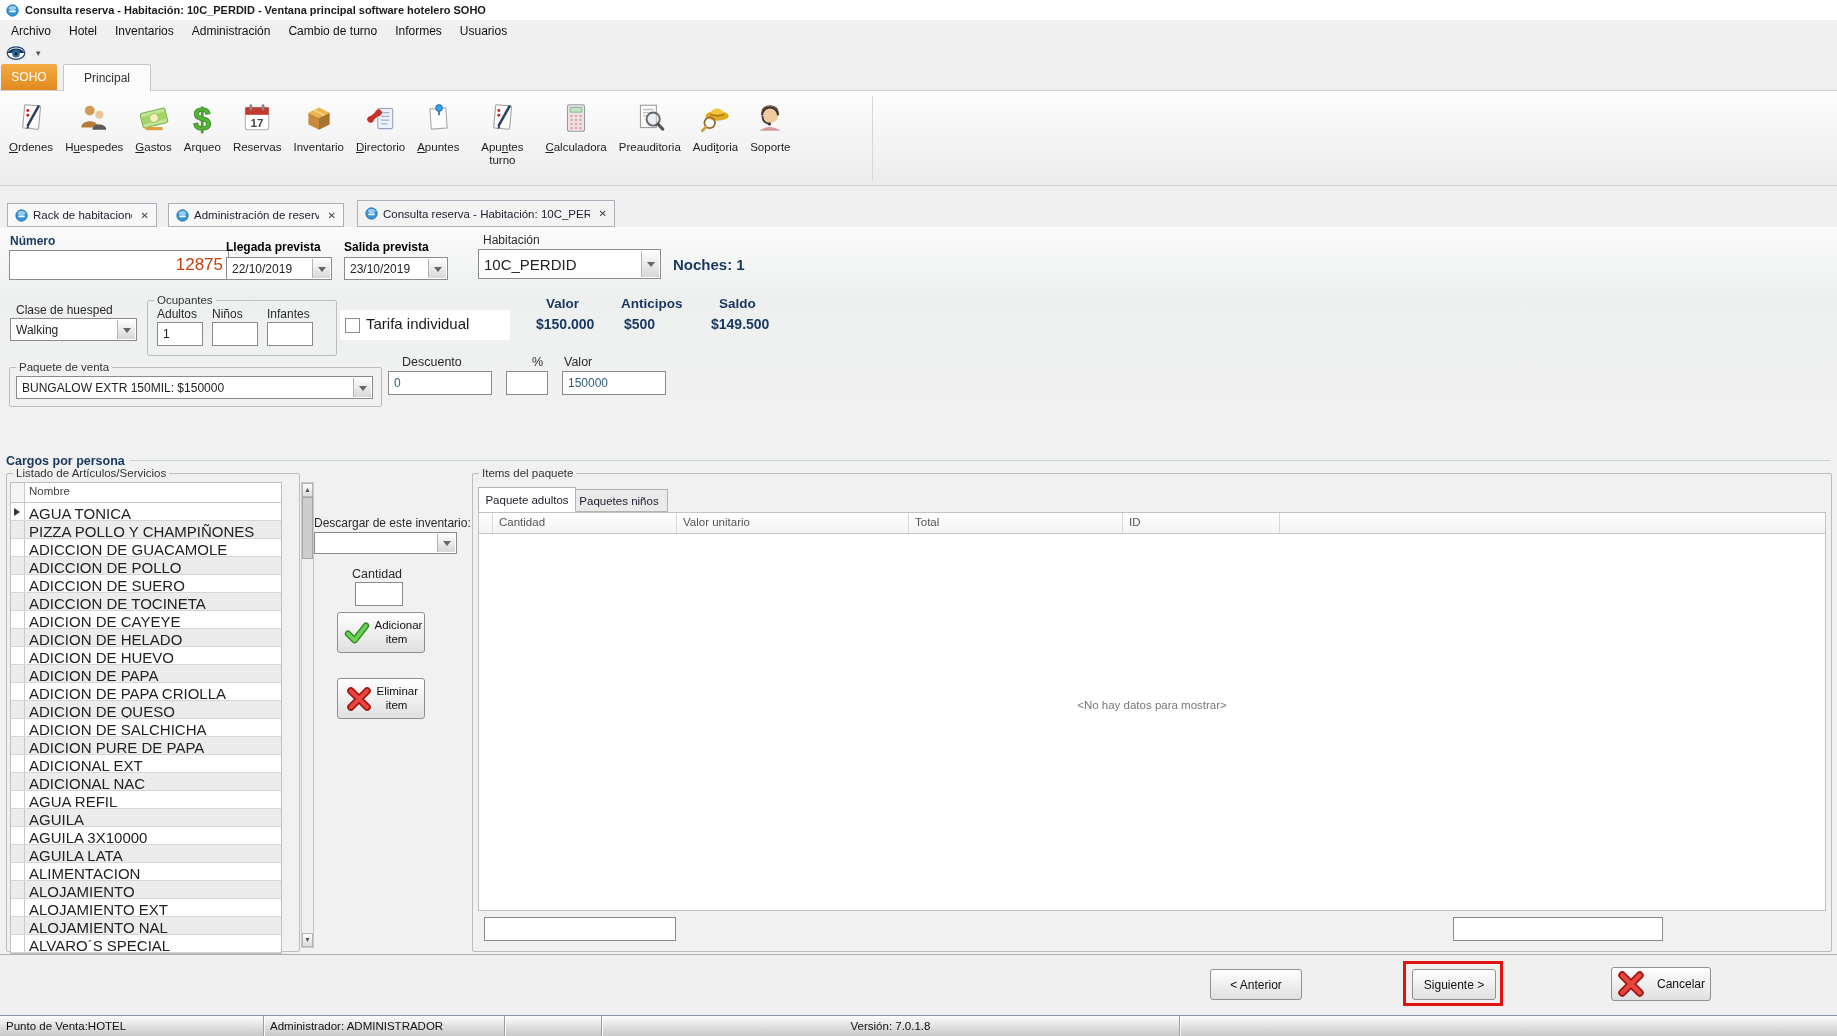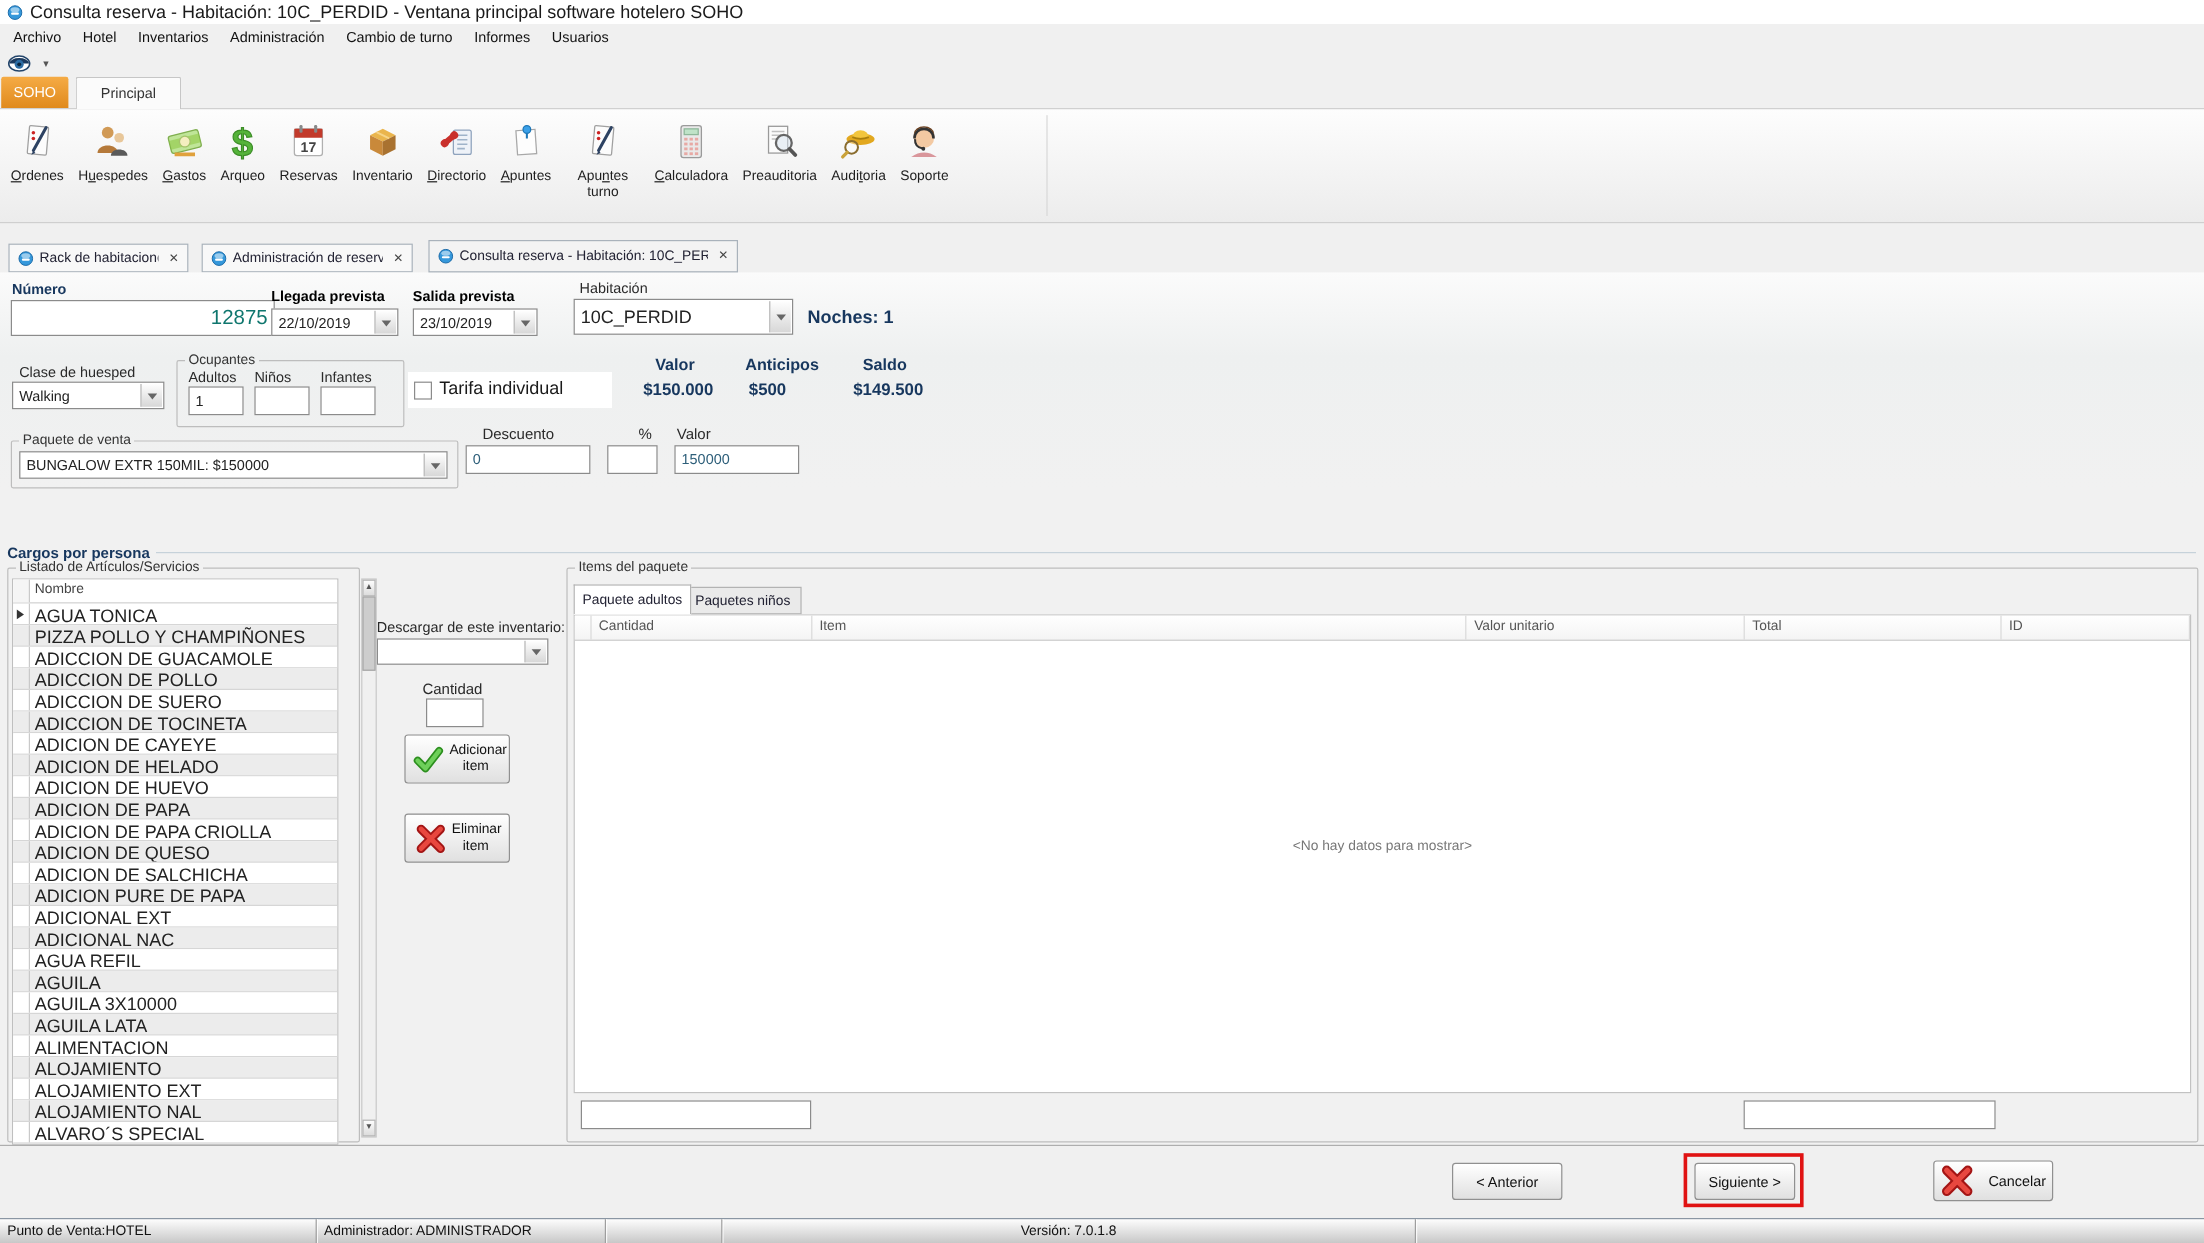--- a/index.html
+++ b/index.html
@@ -3,21 +3,21 @@
 <meta charset="utf-8">
 <style>
   html,body{margin:0;padding:0;}
   body{font-family:"Liberation Sans","DejaVu Sans",sans-serif;background:#dcdcdc;}
   #root{position:relative;width:1837px;height:1036px;background:#f0f0f0;overflow:hidden;font-size:12px;color:#222;}
   .abs{position:absolute;}
   svg{display:block;}
 
   
   .titlebar{left:0;top:0;width:100%;height:20px;background:#ffffff;display:flex;align-items:center;gap:6px;padding-left:6px;box-sizing:border-box;}
-  .titlebar .t{font-size:15px;color:#1a1a1a;white-space:nowrap;}
+  .titlebar .t{font-size:11px;color:#1a1a1a;white-space:nowrap;font-weight:bold;}
 
   
   .menubar{left:0;top:20px;width:100%;height:22px;display:flex;align-items:center;padding-left:2px;background:#f0f0f0;}
   .menuitem{padding:3px 9px;font-size:12px;color:#111;cursor:default;}
 
   
   .qat{left:0;top:42px;width:100%;height:22px;background:#f0f0f0;display:flex;align-items:center;gap:10px;padding-left:6px;box-sizing:border-box;}
   .qat-caret{font-size:9px;color:#555;}
 
   
@@ -339,21 +339,21 @@
           </svg>
         </span>
         <span style="overflow: hidden; text-overflow: clip; flex: 1 1 0%;">Consulta reserva - Habitación: 10C_PERDID</span>
         <span class="x">✕</span>
       </div>
     </div>
 
   <div class="abs formarea"></div>
 
   <div class="lbl navy" style="left:10px;top:234px;">Número</div>
-  <div class="tbox" style="left:9px;top:250px;width:220px;height:30px;justify-content:flex-end;font-size:17px;color:#0f766e;">12875</div>
+  <div class="tbox" style="left:9px;top:250px;width:220px;height:30px;justify-content:flex-end;font-size:17px;color:#c2410c;">12875</div>
 
   <div class="lbl bold" style="left:226px;top:240px;">Llegada prevista</div>
   <div class="tbox sel" style="left:226px;top:257px;width:106px;height:23px;">
       <span>22/10/2019</span>
       <span class="dd">
         <i></i>
       </span>
     </div>
 
   <div class="lbl bold" style="left:344px;top:240px;">Salida prevista</div>
@@ -574,21 +574,20 @@
   <fieldset class="fs" style="left:472px;top:467px;width:1360px;height:485px;">
     <legend>Items del paquete</legend>
   </fieldset>
   <div class="ptab active" style="left:478px;top:487px;width:98px;">Paquete adultos</div>
   <div class="ptab" style="left:570px;top:489px;width:98px;height:23px;">Paquetes niños</div>
 
   <div class="gridwrap">
     <div class="ghead" id="gridhead">
         <div class="gcell" style="width: 14px;"></div>
         <div class="gcell" style="width: 184px;">Cantidad</div>
-        <div class="gcell" style="width: 546px;">Item</div>
         <div class="gcell" style="width: 232px;">Valor unitario</div>
         <div class="gcell" style="width: 214px;">Total</div>
         <div class="gcell" style="width: 157px;">ID</div>
       </div>
     <div class="gempty">&lt;No hay datos para mostrar&gt;</div>
   </div>
   <div class="tbox" style="left:484px;top:917px;width:192px;height:24px;"></div>
   <div class="tbox" style="left:1453px;top:917px;width:210px;height:24px;"></div>
 
   <div class="sepline"></div>

